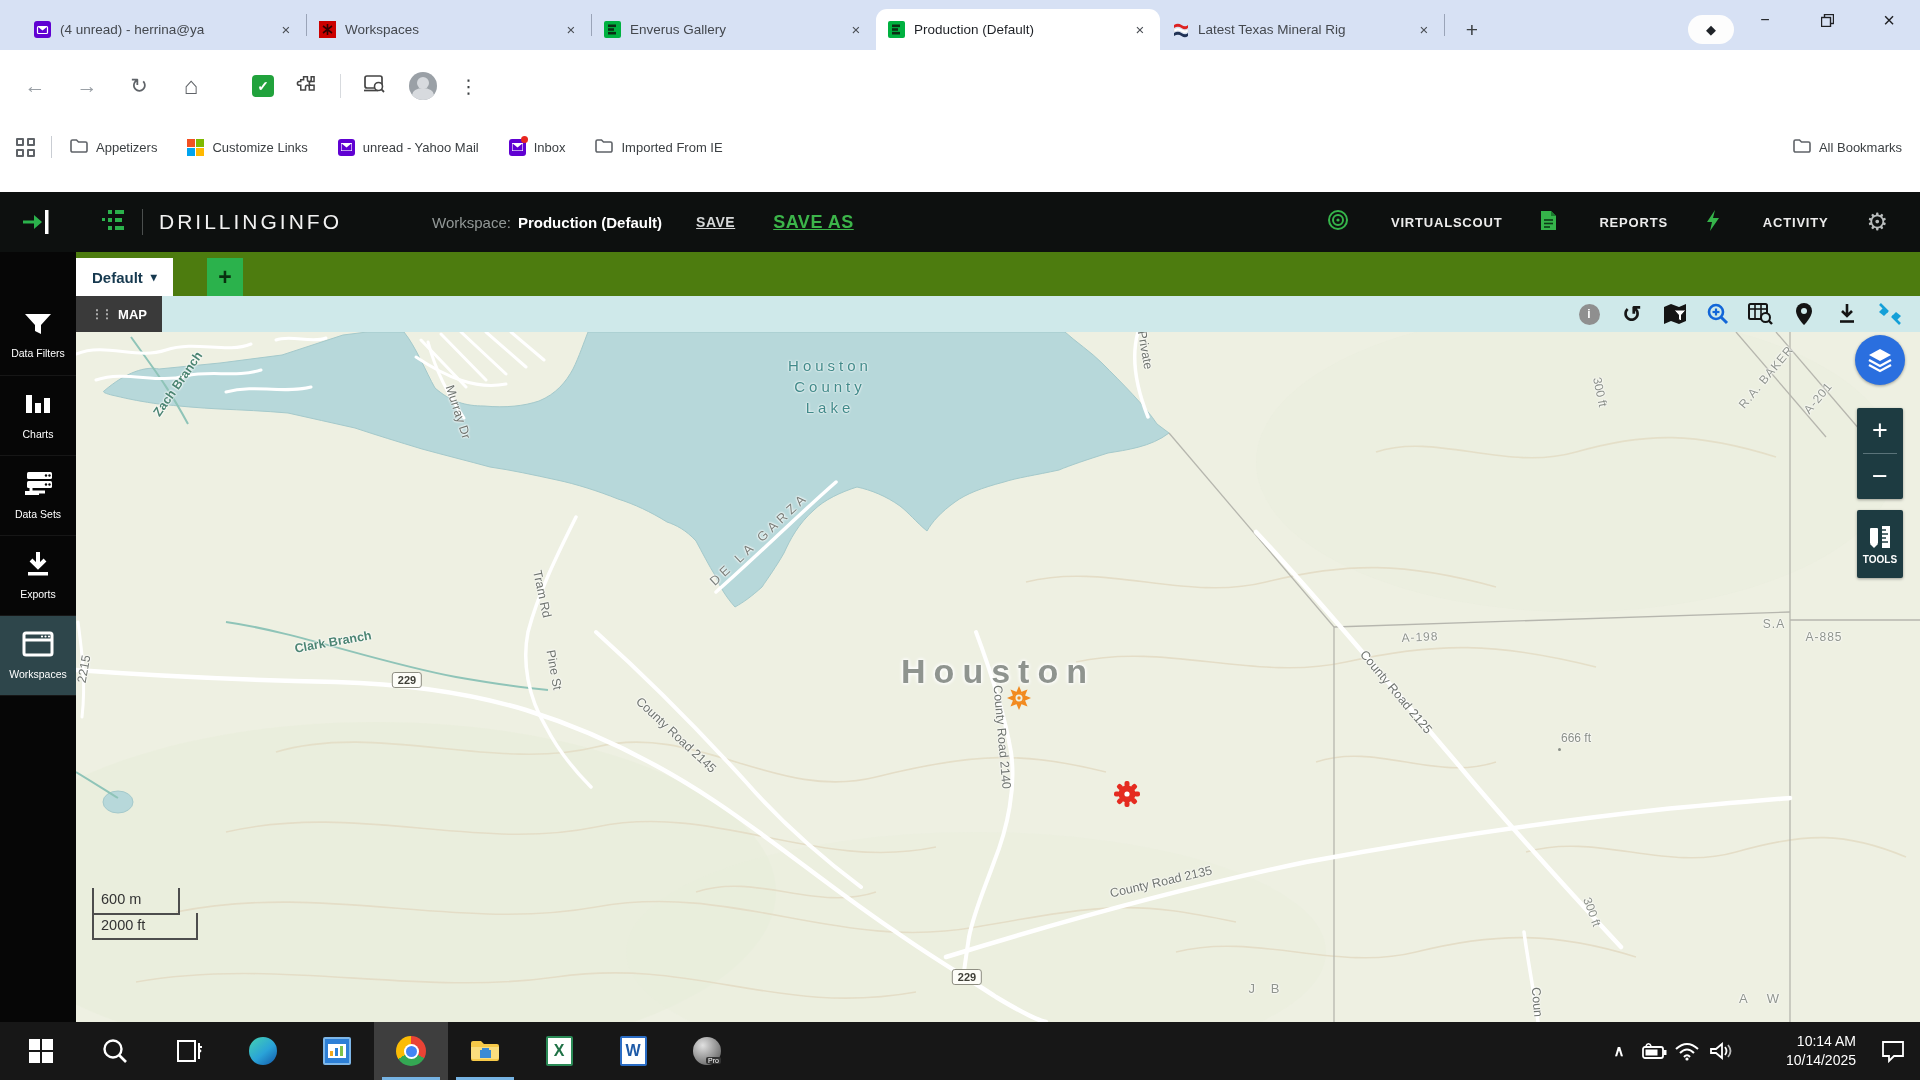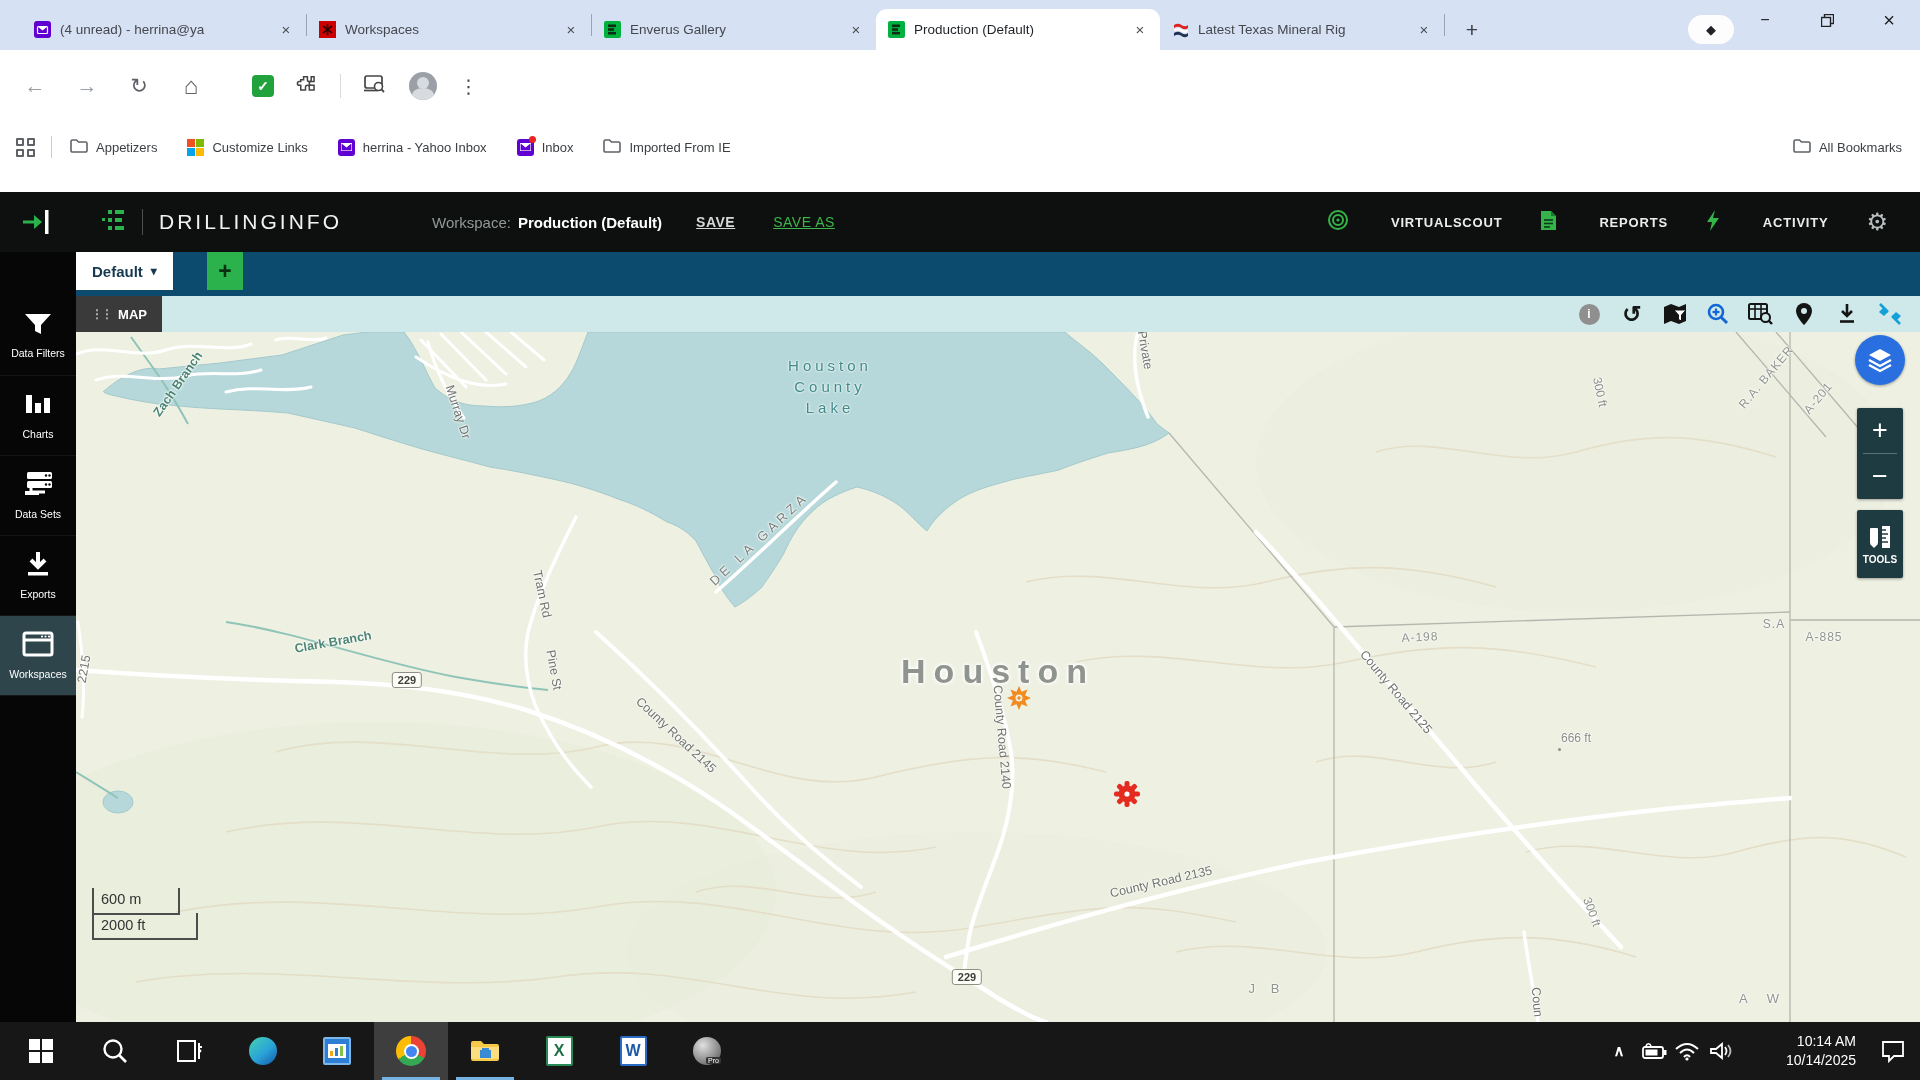--- a/index.html
+++ b/index.html
@@ -48,28 +48,28 @@
 
   
   .appheader{position:absolute;left:0;top:192px;width:1920px;height:60px;background:#0d100f;display:flex;align-items:center;padding:0 24px 0 0;}
   .hd-toggle{width:76px;display:flex;align-items:center;justify-content:center;}
   .hd-logo{margin-left:26px;margin-right:14px;}
   .hd-vdiv{width:1px;height:26px;background:#4b4f4e;margin-right:16px;}
   .brand{color:#f2f2f2;font-size:21px;letter-spacing:3px;margin-right:90px;}
   .wslabel{color:#929897;font-size:15px;margin-right:7px;}
   .wsvalue{color:#fff;font-size:15px;font-weight:bold;margin-right:34px;}
   .savelink{color:#d6d8d8;font-size:14px;font-weight:bold;text-decoration:underline;margin-right:38px;letter-spacing:.5px;}
-  .saveas{color:#3cb54a;font-size:14px;font-weight:normal;text-decoration:underline;letter-spacing:.5px;}
+  .saveas{color:#3cb54a;font-size:18px;font-weight:bold;text-decoration:underline;letter-spacing:.5px;}
   .hd-spacer{flex:1;}
   .hdnav{display:flex;align-items:center;gap:10px;margin-right:38px;}
   .hdnav .lbl{color:#ececec;font-size:13px;font-weight:bold;letter-spacing:.8px;margin-left:32px;}
   .hd-gear{color:#b9bdbd;font-size:24px;margin-right:8px;}
 
   
-  .wsbar{position:absolute;left:76px;top:252px;width:1844px;height:44px;background:#0c4a6e;display:flex;align-items:flex-start;}
+  .wsbar{position:absolute;left:76px;top:252px;width:1844px;height:44px;background:#4d7c0f;display:flex;align-items:flex-end;}
   .wstab{height:38px;background:#fff;display:flex;align-items:center;gap:8px;padding:0 16px;font-size:15px;font-weight:bold;color:#16394f;}
   .wstab .caret{font-size:12px;}
   .wsplus{width:36px;height:38px;margin-left:34px;background:#2bb24c;color:#062;display:flex;align-items:center;justify-content:center;font-size:23px;font-weight:bold;color:#09300f;}
   .wsbar-under{position:absolute;left:0;top:252px;width:76px;height:44px;background:#060606;}
 
   
   .maprow{position:absolute;left:76px;top:296px;width:1844px;height:36px;background:#cfe9ea;display:flex;align-items:center;}
   .maptab{width:86px;height:36px;background:#3a3a3a;display:flex;align-items:center;justify-content:center;gap:7px;color:#fff;font-size:13px;font-weight:bold;}
   .maptab .dots6{color:#bdbdbd;font-size:12px;letter-spacing:-2px;}
   .mr-spacer{flex:1;}
@@ -261,21 +261,21 @@
         </span>
       <span>Customize Links</span>
     </div>
     <div class="bmitem">
       <span class="ymail">
           <svg width="11" height="8">
             <path d="M0 0h11L5.5 4.5z" fill="#fff"></path>
             <rect width="11" height="8" fill="none" stroke="#fff" stroke-width="1.2"></rect>
           </svg>
         </span>
-      <span>herrina - Yahoo Inbox</span>
+      <span>unread - Yahoo Mail</span>
     </div>
     <div class="bmitem">
       <span class="ymail">
           <span class="rd"></span>
           <svg width="11" height="8">
             <path d="M0 0h11L5.5 4.5z" fill="#fff"></path>
             <rect width="11" height="8" fill="none" stroke="#fff" stroke-width="1.2"></rect>
           </svg>
         </span>
       <span>Inbox</span>

